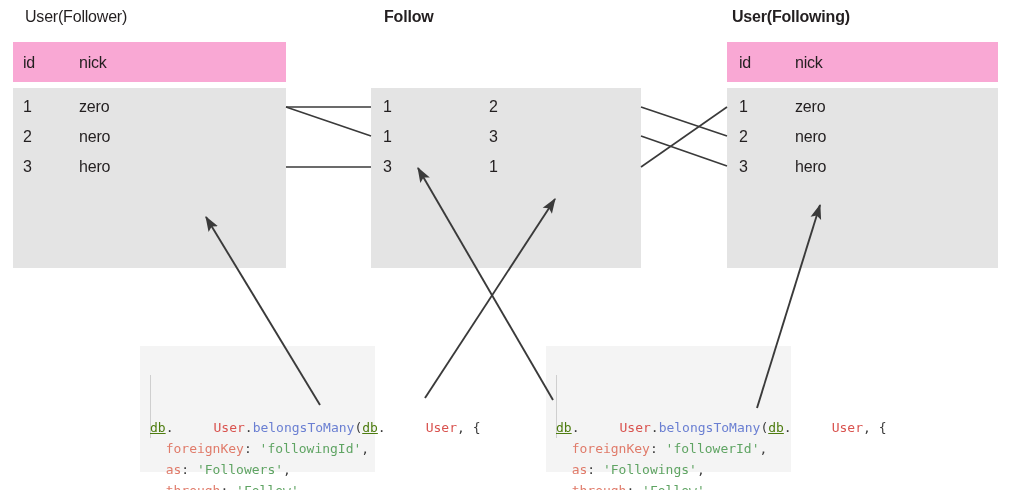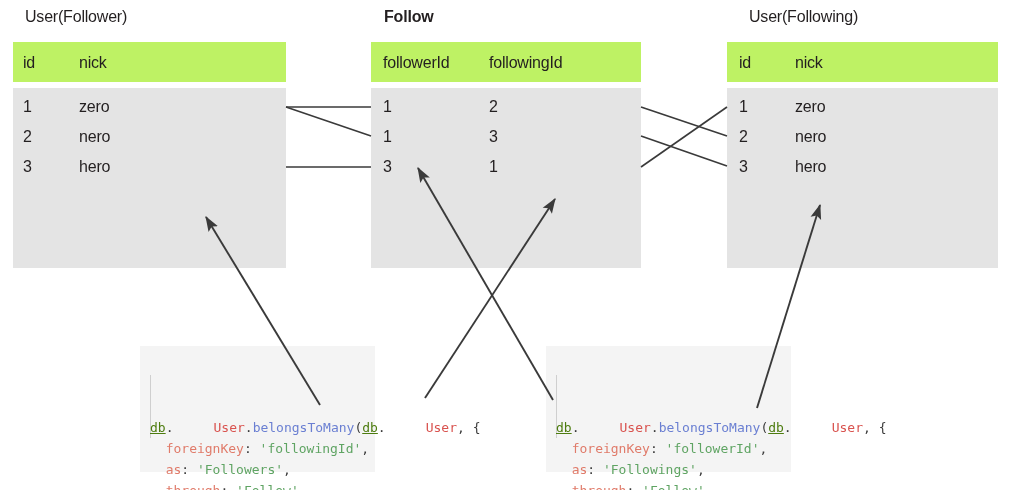--- a/index.html
+++ b/index.html
@@ -28,21 +28,21 @@
   .table-title {
     position: absolute;
     font-size: 16px;
     line-height: 18px;
     color: #231f20;
     white-space: nowrap;
     letter-spacing: -0.2px;
   }
   .table-header {
     position: absolute;
-    background: #bef264;
+    background: #f9a8d4;
     box-sizing: border-box;
   }
   .table-body {
     position: absolute;
     background: #e4e4e4;
     box-sizing: border-box;
   }
   .cell {
     position: absolute;
     font-size: 16px;
@@ -98,34 +98,30 @@
   <div class="table-body" style="left:13px; top:88px; width:273px; height:180px;">
     <span class="cell" style="left:10px; top:10px;">1</span>
     <span class="cell" style="left:66px; top:10px;">zero</span>
     <span class="cell" style="left:10px; top:40px;">2</span>
     <span class="cell" style="left:66px; top:40px;">nero</span>
     <span class="cell" style="left:10px; top:70px;">3</span>
     <span class="cell" style="left:66px; top:70px;">hero</span>
   </div>
 
   <div class="table-title" style="left:384px; top:8px;font-weight:bold;">Follow</div>
-  <div class="table-header" style="left:371px; top:42px; width:270px; height:40px;">
-    <span class="cell" style="left:12px; top:12px;">followerId</span>
-    <span class="cell" style="left:118px; top:12px;">followingId</span>
-  </div>
   <div class="table-body" style="left:371px; top:88px; width:270px; height:180px;">
     <span class="cell" style="left:12px; top:10px;">1</span>
     <span class="cell" style="left:118px; top:10px;">2</span>
     <span class="cell" style="left:12px; top:40px;">1</span>
     <span class="cell" style="left:118px; top:40px;">3</span>
     <span class="cell" style="left:12px; top:70px;">3</span>
     <span class="cell" style="left:118px; top:70px;">1</span>
   </div>
 
-  <div class="table-title" style="left:749px; top:8px;">User(Following)</div>
+  <div class="table-title" style="left:732px; top:8px;font-weight:bold;">User(Following)</div>
   <div class="table-header" style="left:727px; top:42px; width:271px; height:40px;">
     <span class="cell" style="left:12px; top:12px;">id</span>
     <span class="cell" style="left:68px; top:12px;">nick</span>
   </div>
   <div class="table-body" style="left:727px; top:88px; width:271px; height:180px;">
     <span class="cell" style="left:12px; top:10px;">1</span>
     <span class="cell" style="left:68px; top:10px;">zero</span>
     <span class="cell" style="left:12px; top:40px;">2</span>
     <span class="cell" style="left:68px; top:40px;">nero</span>
     <span class="cell" style="left:12px; top:70px;">3</span>

